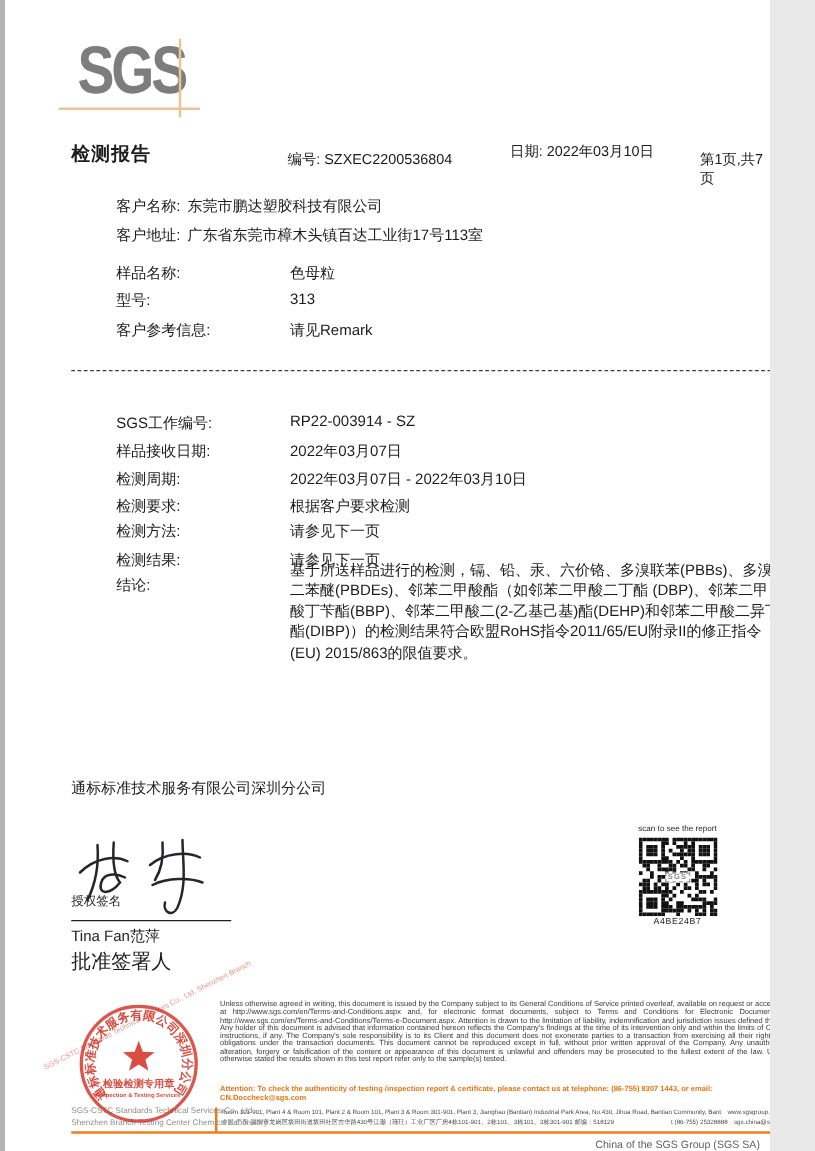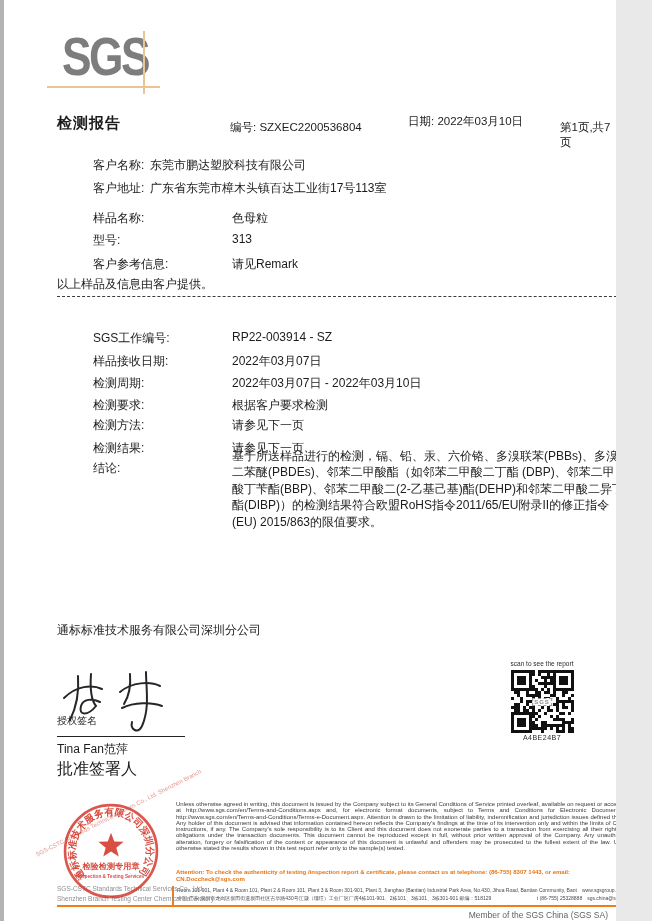--- a/index.html
+++ b/index.html
@@ -101,21 +101,20 @@
     <span class="fvalue">色母粒</span>
   </div>
   <div class="frow" style="top:232px">
     <span class="flabel">型号:</span>
     <span class="fvalue">313</span>
   </div>
   <div class="frow" style="top:256px">
     <span class="flabel">客户参考信息:</span>
     <span class="fvalue">请见Remark</span>
   </div>
-  <div class="note" style="top:276px">以上样品及信息由客户提供。</div>
   <div class="dashes"></div>
 
   <div class="frow" style="top:330px">
     <span class="flabel">SGS工作编号:</span>
     <span class="fvalue">RP22-003914 - SZ</span>
   </div>
   <div class="frow" style="top:353px">
     <span class="flabel">样品接收日期:</span>
     <span class="fvalue">2022年03月07日</span>
   </div>
@@ -428,21 +427,21 @@
       <span>www.sgsgroup.com.cn</span>
     </div>
     <div class="addr-row">
       <span class="grow">中国·广东·深圳市龙岗区坂田街道坂田社区吉华路430号江灏（瑾玨）工业厂区厂房4栋101-901、2栋101、3栋101、3栋301-901 邮编：518129</span>
       <span>t (86-755) 25328888</span>
       <span>sgs.china@sgs.com</span>
     </div>
   </div>
 
   <div class="orange-rule"></div>
-  <div class="member">Member of the SGS China (SGS SA)</div>
+  <div class="member">China of the SGS Group (SGS SA)</div>
 
   <div class="stamp-watermark">SGS-CSTC Standards Technical Services Co., Ltd. Shenzhen Branch</div>
   <svg class="stamp" viewBox="0 0 96 96">
     <defs>
       <path id="ringPath" d="M23.25,72.75 A35,35 0 1 1 72.75,72.75"></path>
     </defs>
     <circle cx="48" cy="48" r="45" fill="none" stroke="#d0281c" stroke-width="2.6" opacity=".85"></circle>
     <text font-size="9.5" font-weight="bold" fill="#d0281c" opacity=".9">
       <textPath href="#ringPath">通标标准技术服务有限公司深圳分公司</textPath>
     </text>

